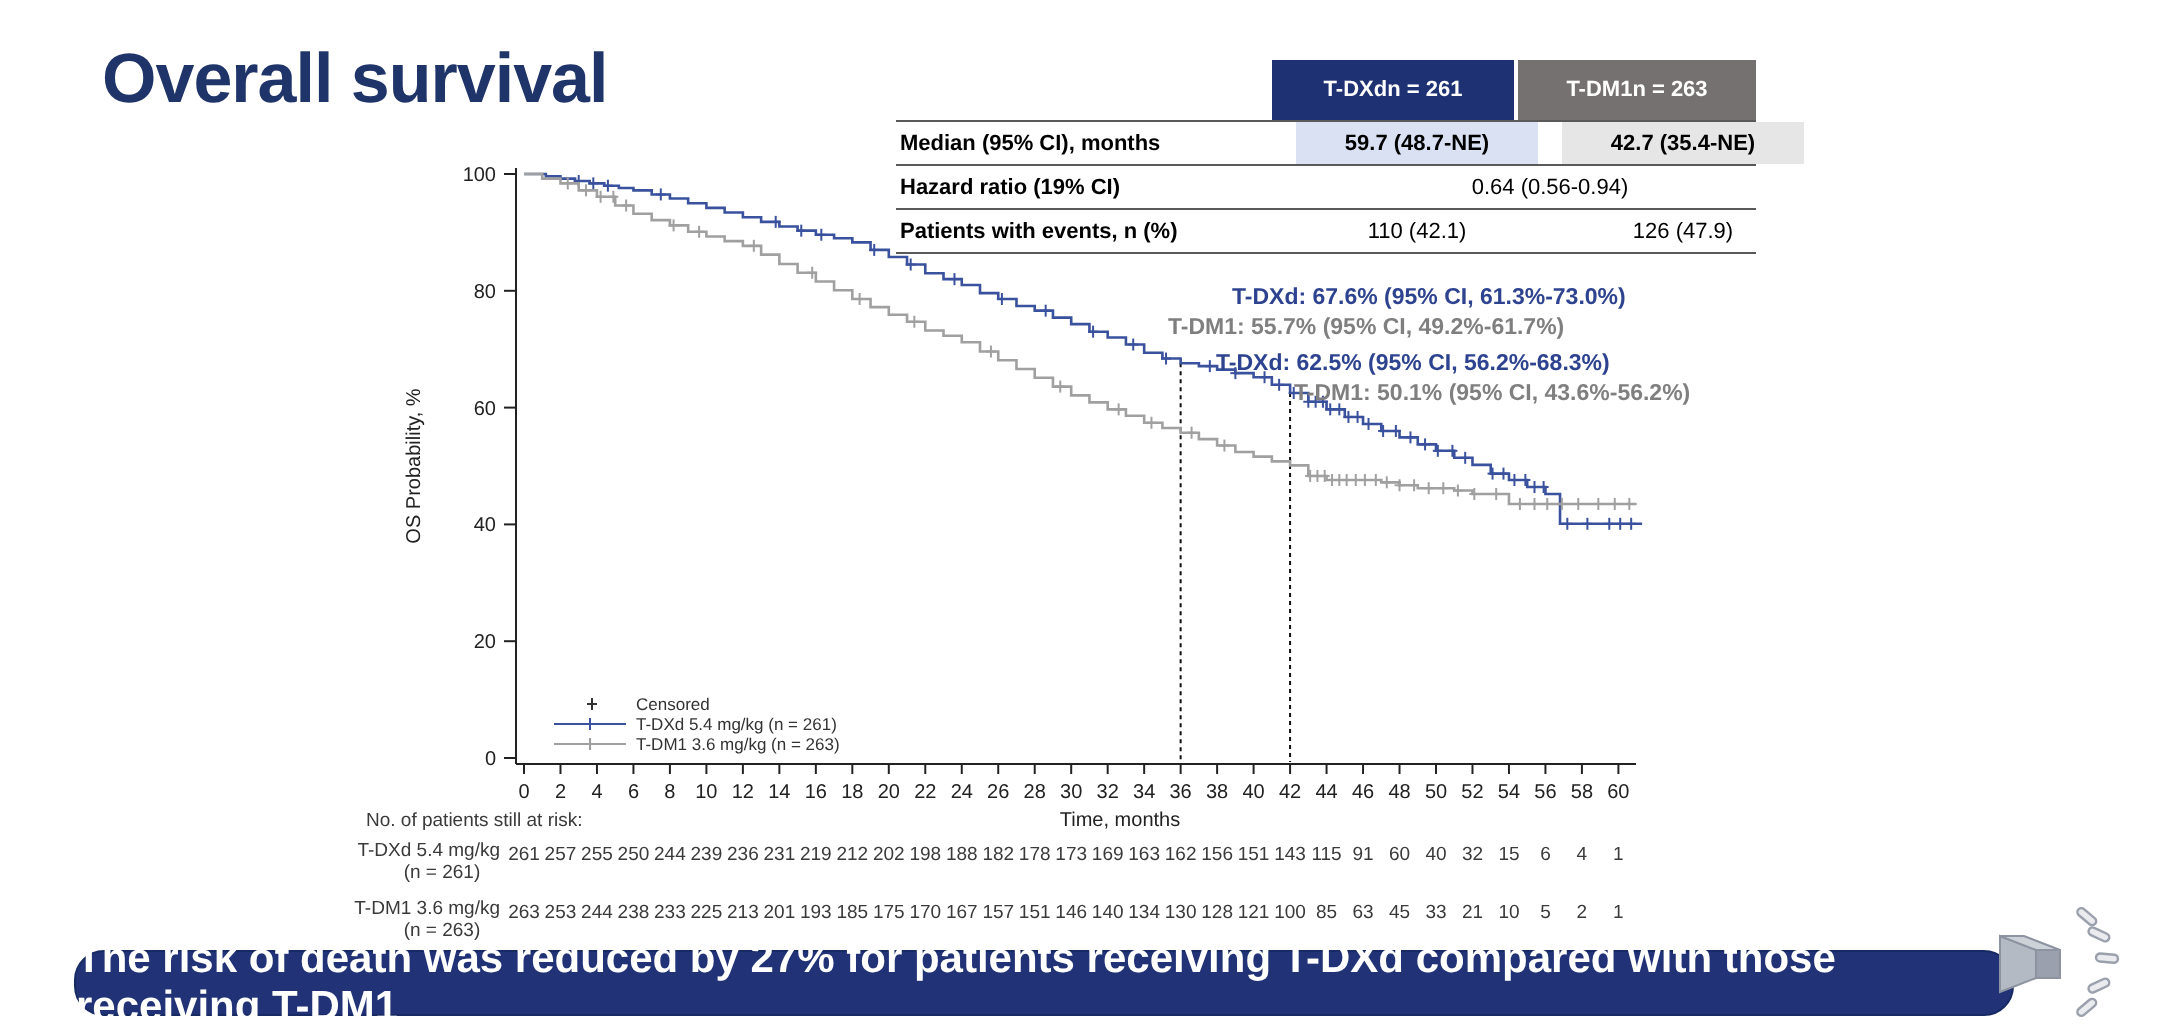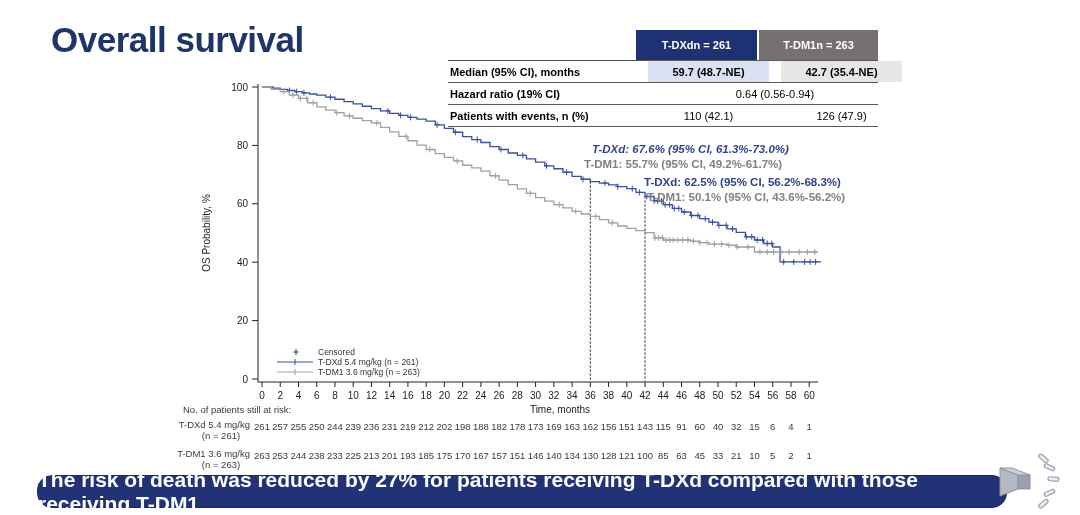--- a/index.html
+++ b/index.html
@@ -22,23 +22,23 @@
   .hdr-tdm1{background:#767171;border-left:2px solid #fff;}
   .bold{font-weight:bold;}
   .bg-blue{background:#dae1f3;}
   .bg-gray{background:#e7e6e6;}
   .span2{grid-column:2/4;}
 
   
   .ann{position:absolute;font-size:11.5px;font-weight:bold;white-space:nowrap;}
   .ann-blue{color:#2e4390;}
   .ann-gray{color:#7f7f7f;}
-  #ann0{left:592px;top:143px;font-style:italic;}
+  #ann0{left:616px;top:143px;}
   #ann1{left:584px;top:158px;}
-  #ann2{left:644px;top:176px;}
+  #ann2{left:608px;top:176px;}
   #ann3{left:647px;top:191px;}
 
   
   .banner{position:absolute;left:37px;top:475px;width:968px;height:31px;background:#213376;
     border:1px solid #182a63;border-radius:15px;display:flex;align-items:center;justify-content:center;}
   .banner span{color:#fff;font-weight:bold;font-size:21px;}
 
   .speaker{position:absolute;left:992px;top:450px;width:80px;height:64px;}
 
   #km{position:absolute;left:0;top:0;}

